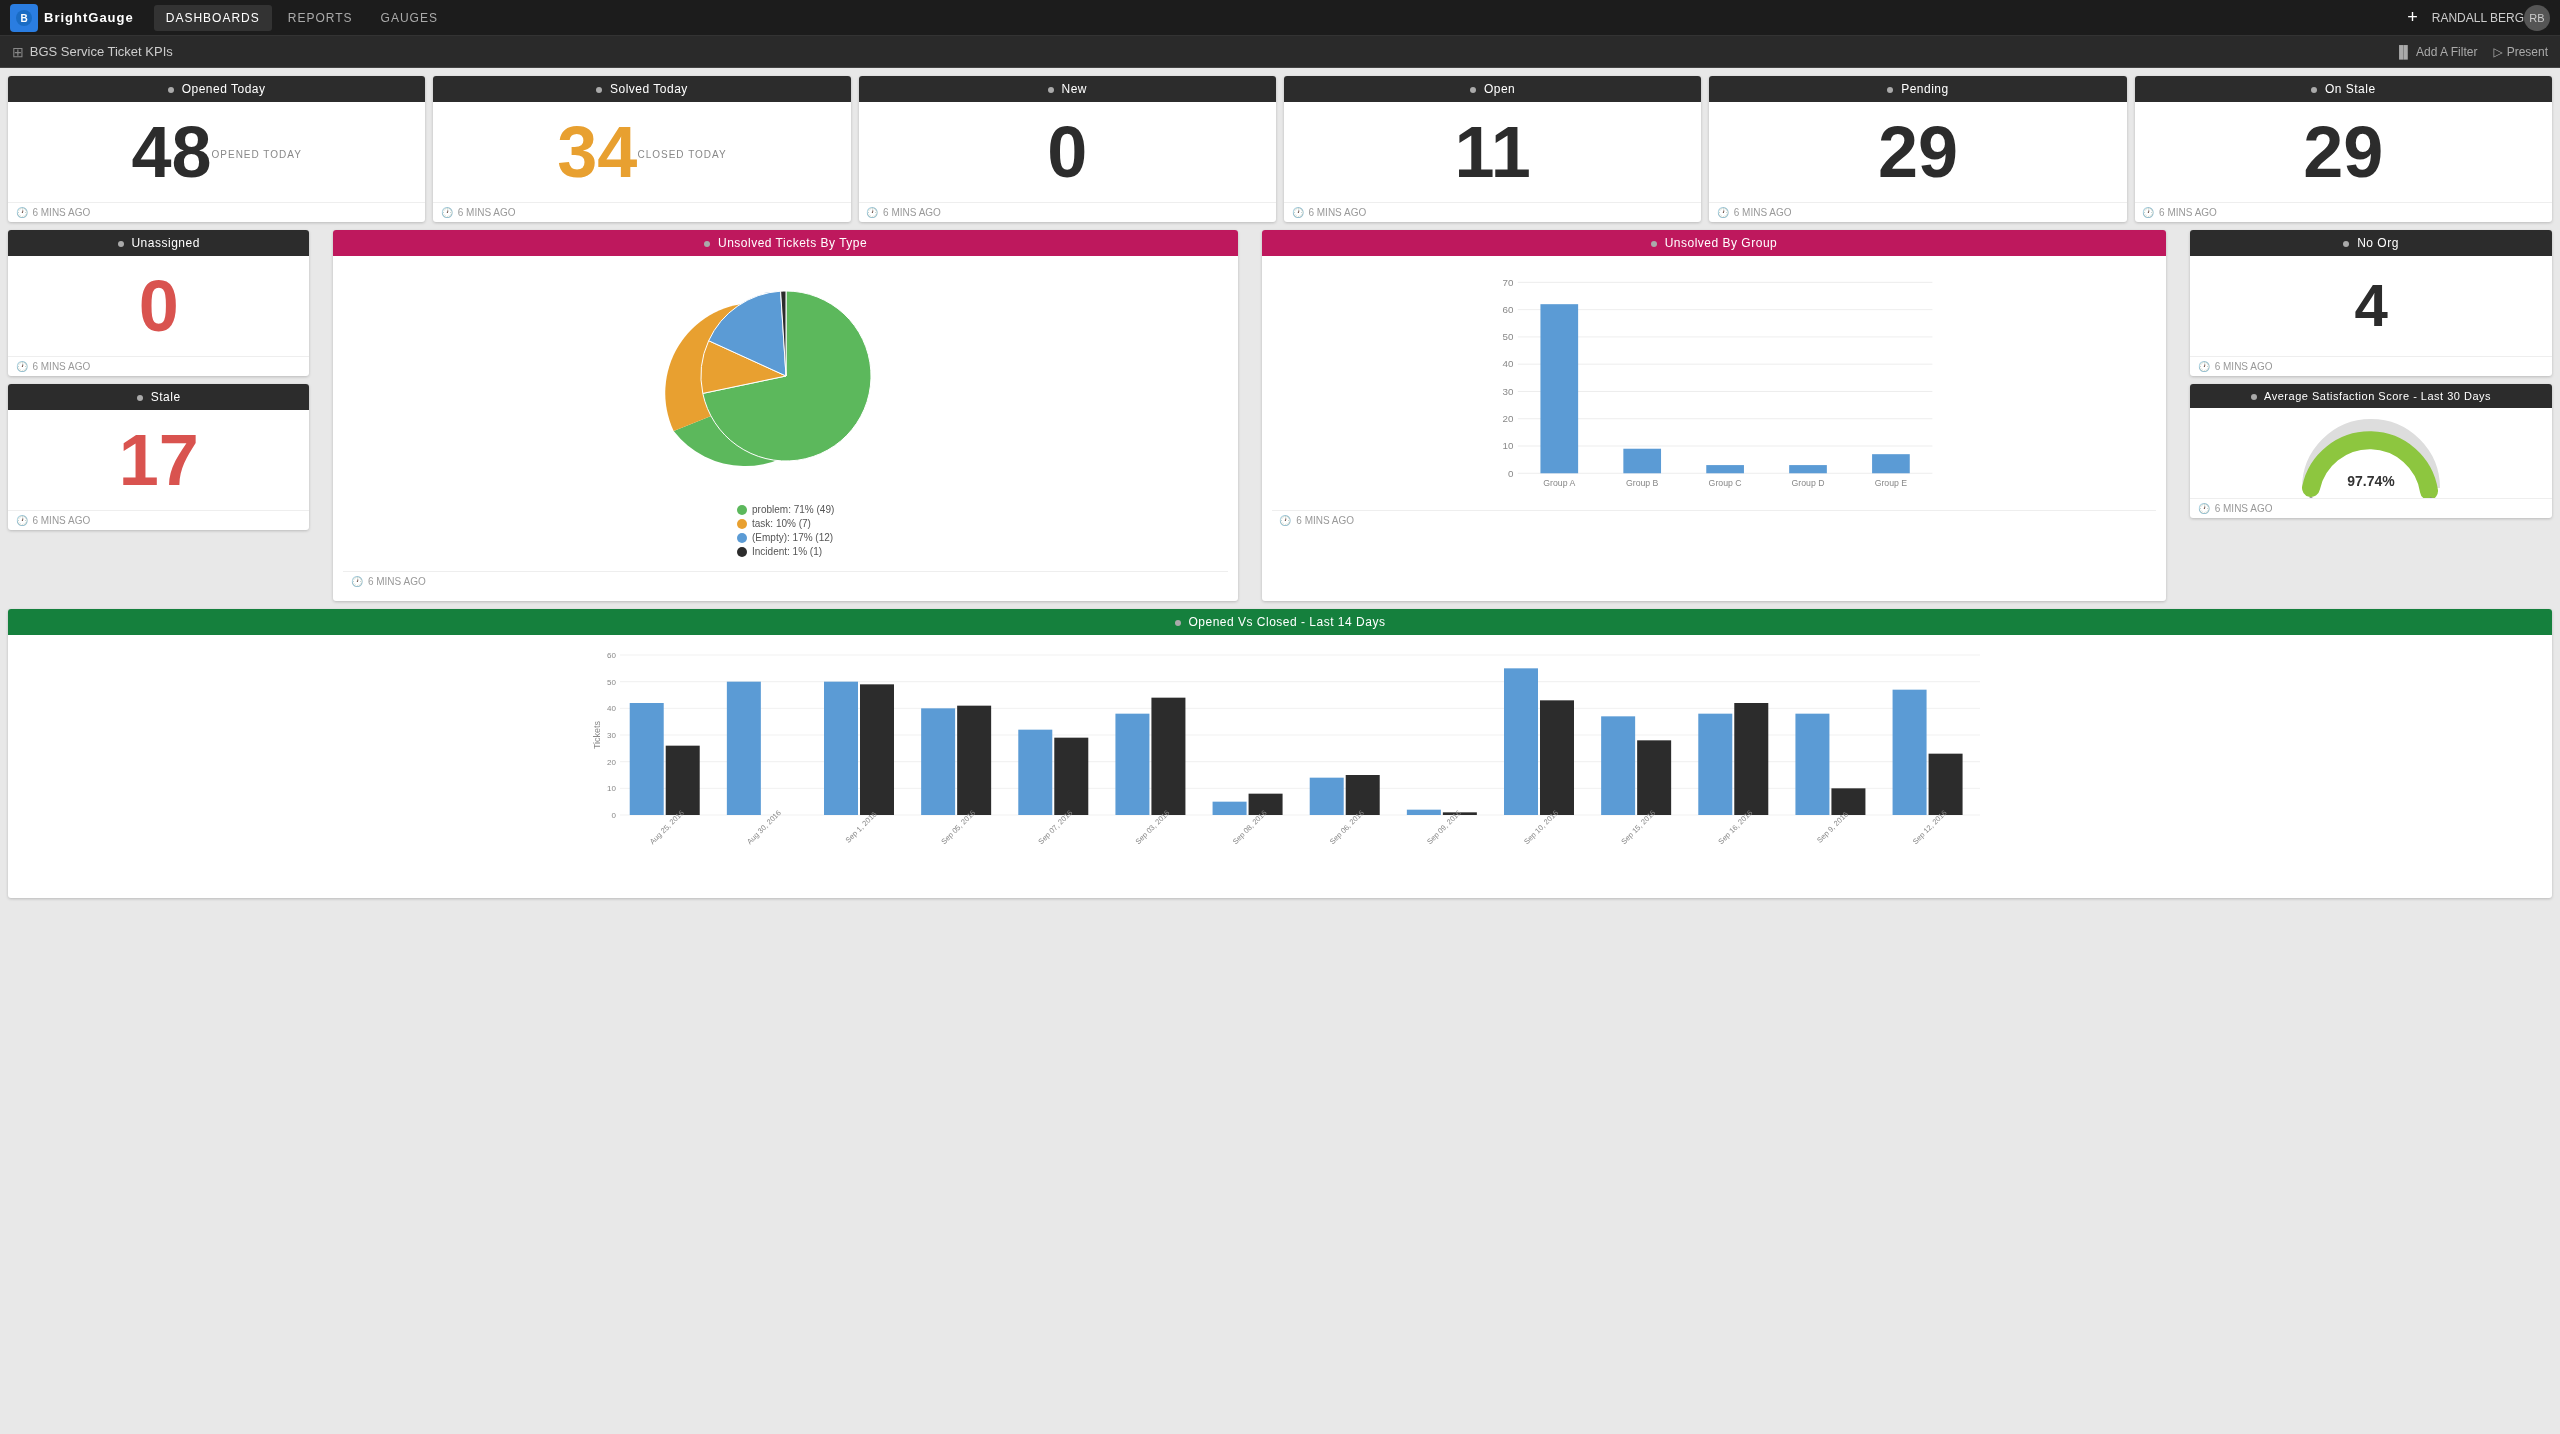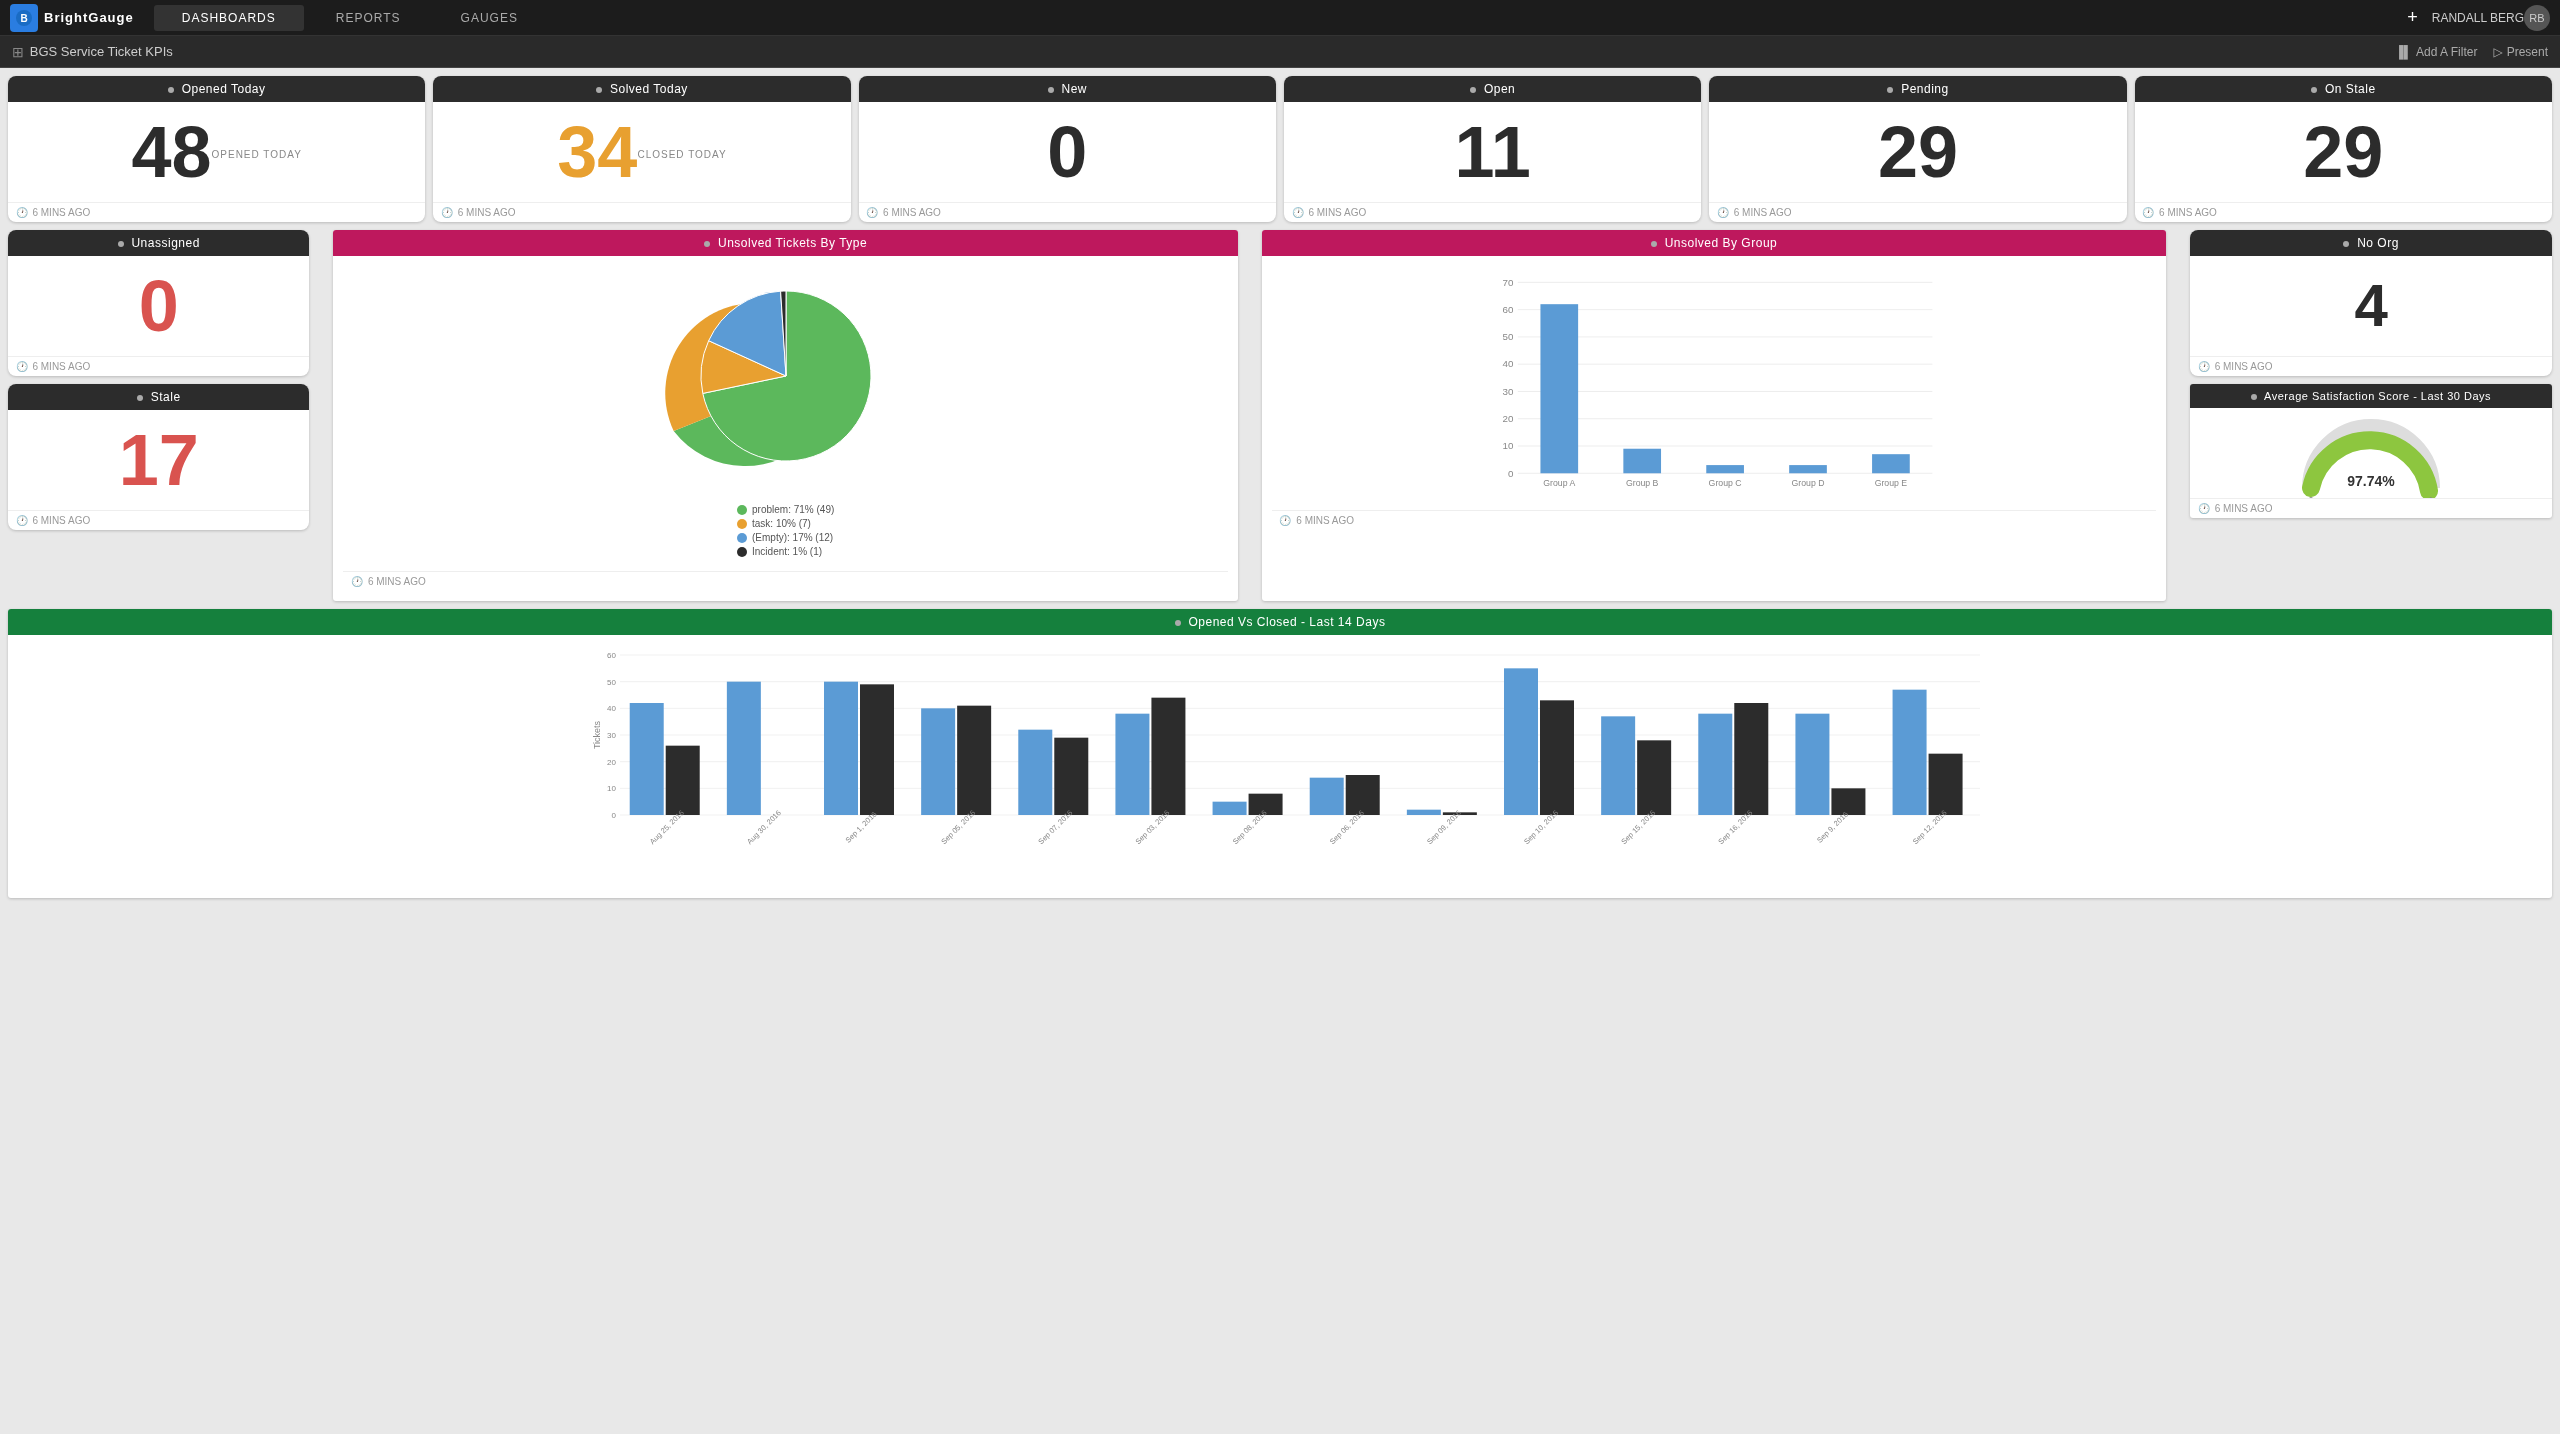--- a/index.html
+++ b/index.html
@@ -36,21 +36,21 @@
       font-size: 13px;
       letter-spacing: 1px;
     }
     .nav-links {
       display: flex;
       gap: 4px;
     }
     .nav-link {
       color: #aaa;
       text-decoration: none;
-      padding: 6px 28px;
+      padding: 6px 12px;
       font-size: 12px;
       letter-spacing: 1px;
       border-radius: 3px;
       cursor: pointer;
     }
     .nav-link.active {
       background: #333;
       color: #fff;
     }
     .nav-right {
@@ -127,21 +127,21 @@
     .kpi-row {
       display: grid;
       grid-template-columns: repeat(6, 1fr);
       gap: 8px;
       margin-bottom: 8px;
     }
 
     
     .kpi-card {
       background: #fff;
-      border-radius: 8px;
+      border-radius: 3px;
       overflow: hidden;
       box-shadow: 0 1px 3px rgba(0,0,0,0.2);
     }
     .kpi-card-header {
       background: #2c2c2c;
       color: #fff;
       text-align: center;
       padding: 6px 8px;
       font-size: 12px;
       letter-spacing: 0.5px;

